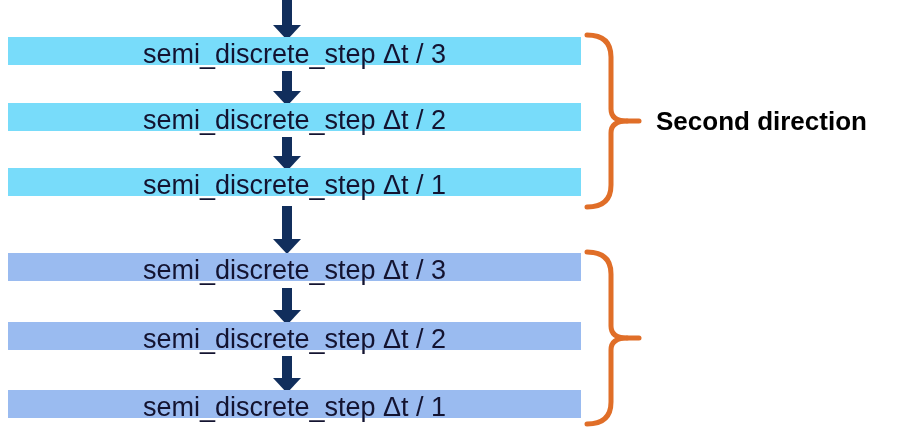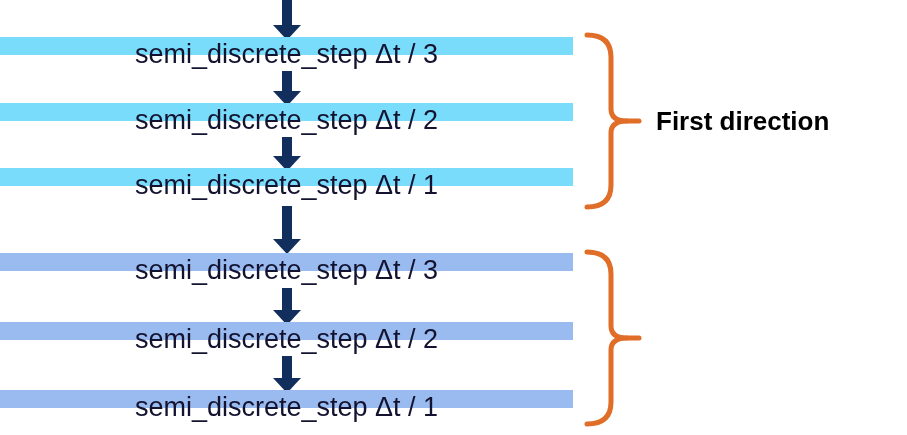--- a/index.html
+++ b/index.html
@@ -4,21 +4,21 @@
 <style>
   html,body{margin:0;padding:0;background:#ffffff;}
   .canvas{
     position:relative;
     width:907px;height:435px;
     background:#ffffff;
     overflow:hidden;
     font-family:"Liberation Sans",sans-serif;
   }
   .bar{
-    position:absolute;left:0;width:573px;height:18px;
+    position:absolute;left:8px;width:573px;height:28px;
     text-align:center;line-height:34px;
     font-size:27px;color:#131330;
     white-space:nowrap;
   }
   .bar.g1{background:#78DCFA;}
   .bar.g2{background:#9ABBF0;}
   .arrow{position:absolute;left:272px;}
   .brace{position:absolute;left:584px;}
   .group-label{
     position:absolute;left:656px;transform:translateY(-50%);
@@ -62,20 +62,20 @@
   <svg class="arrow" style="top:356px" width="30" height="37">
     <rect x="10" y="0" width="10" height="24" fill="#112E5C"></rect>
     <polygon points="1,22 29,22 15,37" fill="#112E5C"></polygon>
   </svg>
   <div class="bar g2" style="top:390px">semi_discrete_step Δt / 1</div>
 
   <svg class="brace" style="top:31px" width="62" height="182">
     <path d="M3 4 Q27 4 27 26 L27 78 Q27 90 43 90 Q27 90 27 102 L27 154 Q27 176 3 176" fill="none" stroke="#E06E28" stroke-width="5" stroke-linecap="round" stroke-linejoin="round"></path>
     <path d="M43 90 L55 90" fill="none" stroke="#E06E28" stroke-width="5" stroke-linecap="round"></path>
   </svg>
-  <div class="group-label" style="top:121px">First direction</div>
+  <div class="group-label" style="top:121px">Second direction</div>
 
   <svg class="brace" style="top:248px" width="62" height="182">
     <path d="M3 4 Q27 4 27 26 L27 78 Q27 90 43 90 Q27 90 27 102 L27 154 Q27 176 3 176" fill="none" stroke="#E06E28" stroke-width="5" stroke-linecap="round" stroke-linejoin="round"></path>
     <path d="M43 90 L55 90" fill="none" stroke="#E06E28" stroke-width="5" stroke-linecap="round"></path>
   </svg>
 
 </div>
 
 </body></html>

